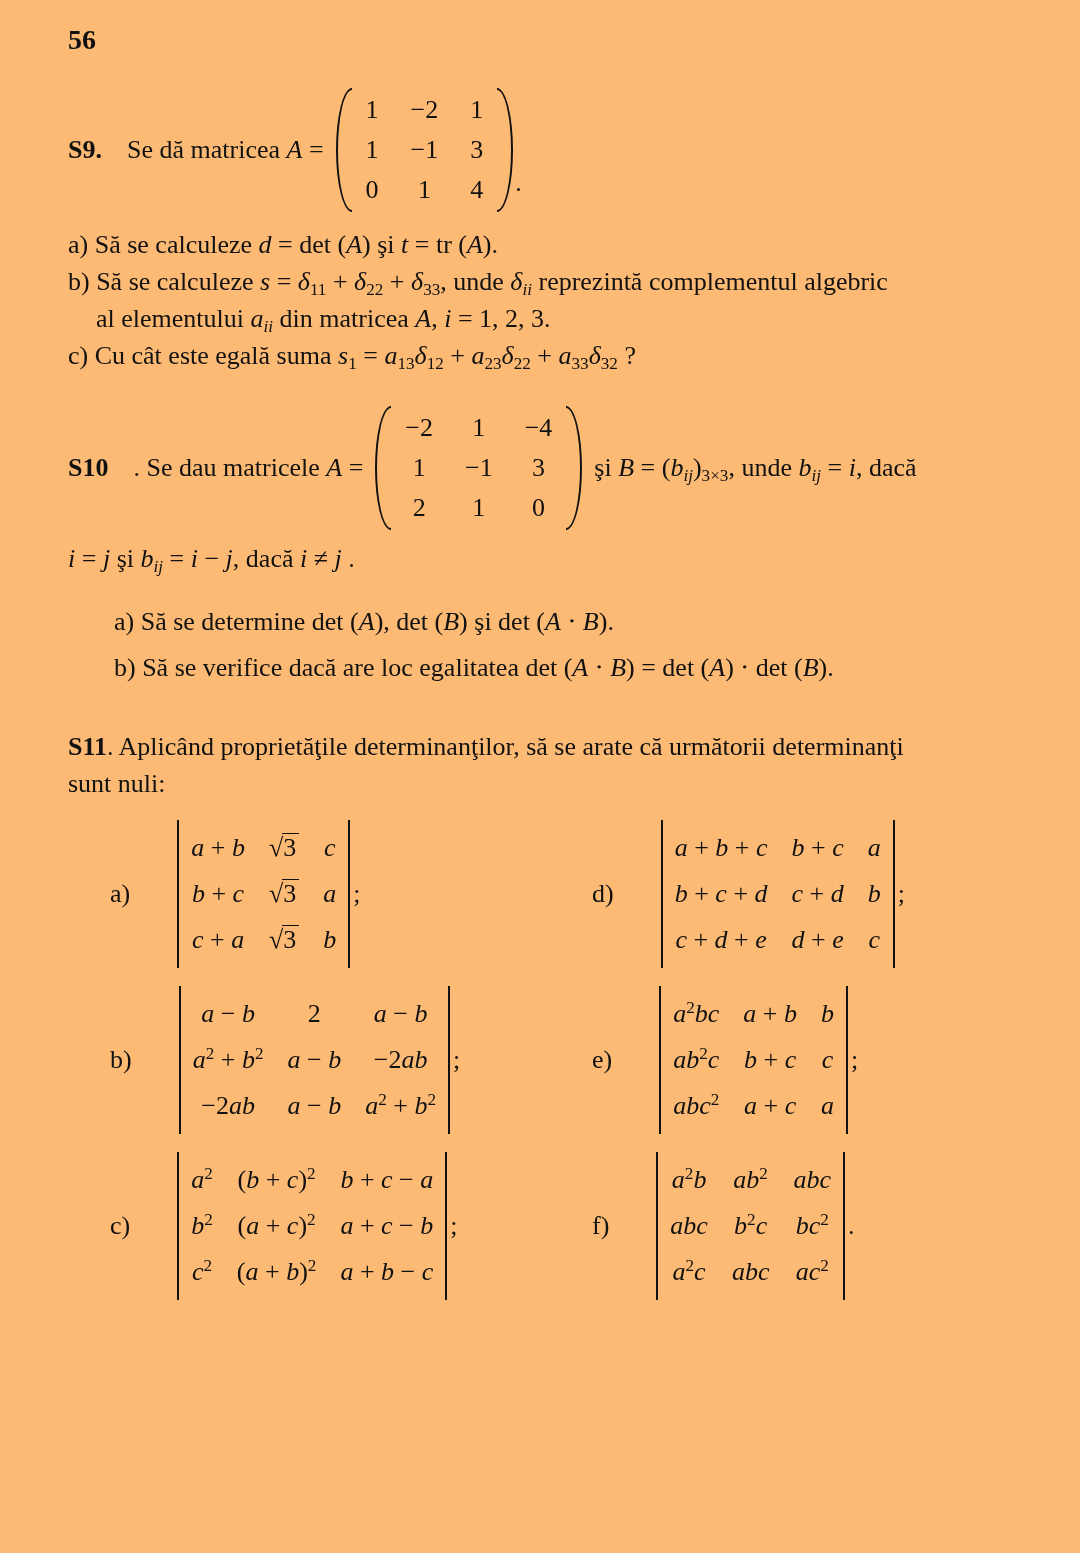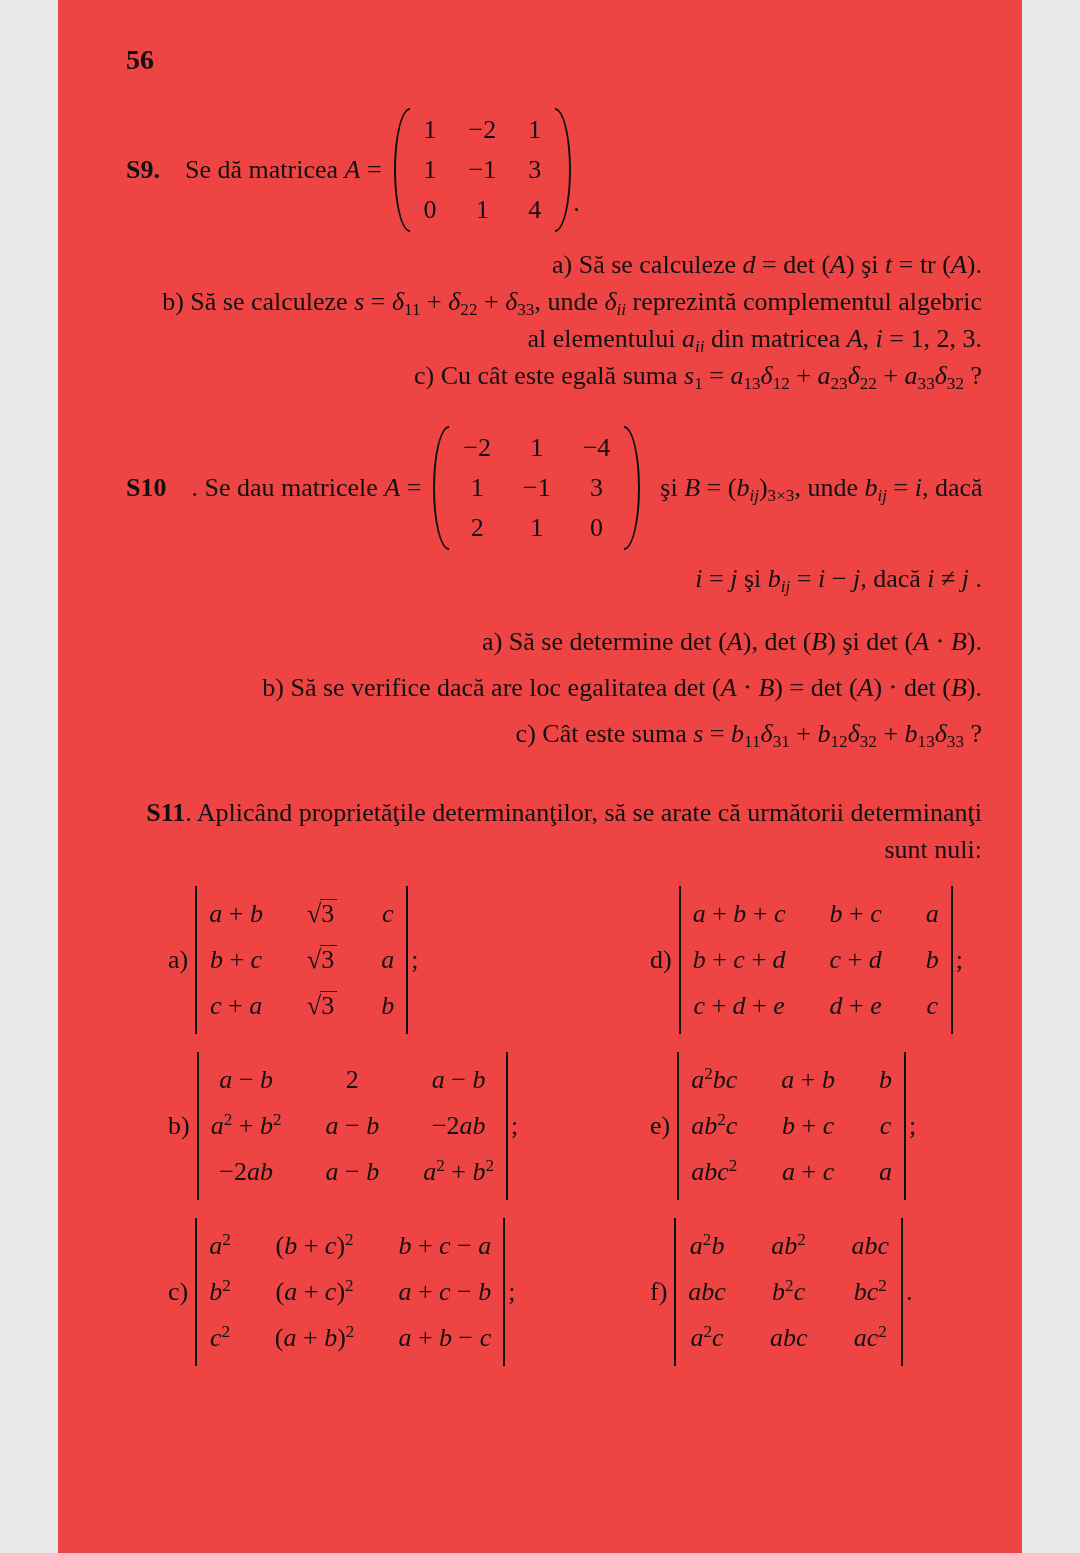--- a/index.html
+++ b/index.html
@@ -1,26 +1,26 @@
 <!DOCTYPE html>
 <html><head>
 <meta charset="utf-8">
 <style>
   html, body { margin: 0; padding: 0; background: #e8e8e8; }
   .page {
     position: relative;
-    width: 964px;
+    width: 1080px;
     height: 1553px;
     margin: 0 auto;
-    background: #ef4444;
+    background: #fdba74;
     color: #111;
     font-family: "Liberation Serif", "DejaVu Serif", serif;
     font-size: 26px;
     box-sizing: border-box;
-    padding: 44px 40px 0 68px;
+    padding: 24px 40px 0 68px;
     overflow: hidden;
   }
   i { font-style: italic; }
   sub, sup { line-height: 0; font-size: 66%; vertical-align: baseline; position: relative; }
   sub { top: 0.32em; }
   sup { top: -0.55em; }
   .pagenum { font-weight: bold; font-size: 28px; }
 
   
   .mline { display: flex; align-items: center; white-space: nowrap; }
@@ -28,39 +28,39 @@
   .mline .txt { margin-right: 12px; text-align: center; }
 
   
   .matrix { display: inline-flex; align-items: stretch; }
   .paren { width: 14px; flex: none; margin: 2px 0; }
   .paren.l { border: 2.4px solid #111; border-right: none; border-radius: 16px 0 0 16px / 62px 0 0 62px; margin-right: 6px; }
   .paren.r { border: 2.4px solid #111; border-left: none; border-radius: 0 16px 16px 0 / 0 62px 62px 0; margin-left: 6px; }
   .mtable { display: grid; grid-template-columns: repeat(3, auto); column-gap: 32px; padding: 4px 8px; align-items: center; justify-items: center; }
   .mcell { line-height: 40px; }
   .mtail { align-self: flex-end; margin: 0 0 16px 2px; }
-  .s10-post { margin-left: 20px; }
-
-  
-  .pline { line-height: 37px; white-space: nowrap; text-align: right; }
+  .s10-post { margin-left: 12px; }
+
+  
+  .pline { line-height: 37px; white-space: nowrap; }
   .indent1 { padding-left: 28px; }
   .s9-items { margin-top: 12px; }
   .s10-items { margin-top: 26px; padding-left: 46px; }
   .s10-items .pline { margin-bottom: 9px; }
 
   
   .drow { display: flex; align-items: flex-start; margin-left: 42px; margin-top: 18px; }
   .dhalf { display: flex; align-items: center; }
   .dhalf.left { width: 482px; flex: none; }
   .dlabel { margin-right: 7px; }
   .dgrid {
     display: grid; grid-template-columns: repeat(3, auto);
-    column-gap: 44px; padding: 5px 12px;
+    column-gap: 24px; padding: 5px 12px;
     border-left: 2.2px solid #111; border-right: 2.2px solid #111;
-    align-items: center; justify-items: center;
+    align-items: center; justify-items: center; margin-left: 40px;
   }
   .dgrid .dcell { line-height: 46px; }
   .dtail { margin-left: 3px; }
 
   
   .sqrt { white-space: nowrap; }
   .sqrt .rad { display: inline-block; }
   .sqrt .vinc { display: inline-block; border-top: 1.8px solid #111; padding: 0 3px 0 1px; margin-left: -1px; line-height: 1.1; }
 
   .sp-s10 { margin-top: 30px; }
@@ -121,21 +121,20 @@
           <span class="mcell">0</span>
         </span>
         <span class="paren r"></span>
       </span>
       <span class="s10-post">şi <i>B</i> = (<i>b</i><sub><i>ij</i></sub>)<sub>3×3</sub>, unde <i>b</i><sub><i>ij</i></sub> = <i>i</i>, dacă</span>
     </div>
     <div class="pline sp-s10b"><i>i</i> = <i>j</i> şi <i>b</i><sub><i>ij</i></sub> = <i>i</i> − <i>j</i>, dacă <i>i</i> ≠ <i>j</i> .</div>
     <div class="s10-items">
       <div class="pline">a) Să se determine det (<i>A</i>), det (<i>B</i>) şi det (<i>A</i> ⋅ <i>B</i>).</div>
       <div class="pline">b) Să se verifice dacă are loc egalitatea det (<i>A</i> ⋅ <i>B</i>) = det (<i>A</i>) ⋅ det (<i>B</i>).</div>
-      <div class="pline">c) Cât este suma <i>s</i> = <i>b</i><sub>11</sub><i>δ</i><sub>31</sub> + <i>b</i><sub>12</sub><i>δ</i><sub>32</sub> + <i>b</i><sub>13</sub><i>δ</i><sub>33</sub> ?</div>
     </div>
   </section>
 
   <section>
     <div class="pline sp-s11"><span class="plabel" style="margin-right:0;">S11</span><span>. Aplicând proprietăţile determinanţilor, să se arate că următorii determinanţi</span></div>
     <div class="pline">sunt nuli:</div>
 
     <div class="drow">
       <div class="dhalf left">
         <span class="dlabel">a)</span>

